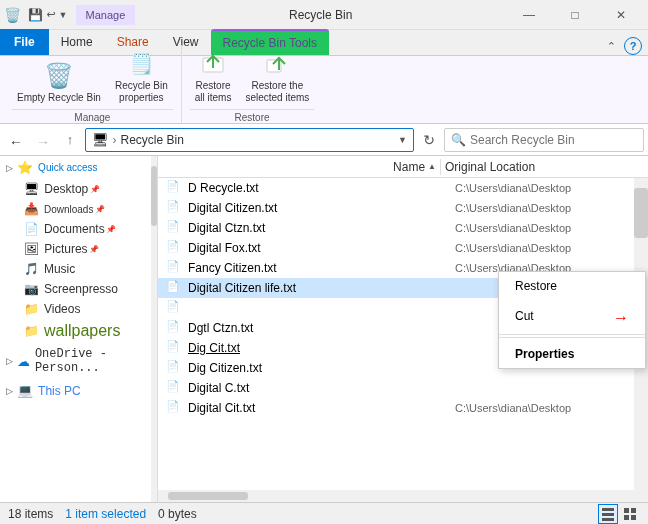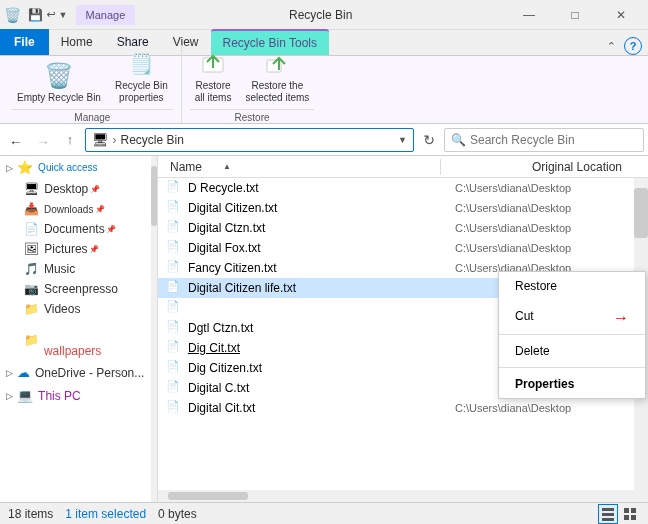--- a/index.html
+++ b/index.html
@@ -24,23 +24,23 @@
   <div style="display:flex;">
     <div style="width:46px;height:30px;display:flex;align-items:center;justify-content:center;cursor:pointer;font-size:12px;color:#555;">—</div>
     <div style="width:46px;height:30px;display:flex;align-items:center;justify-content:center;cursor:pointer;font-size:12px;color:#555;">□</div>
     <div style="width:46px;height:30px;display:flex;align-items:center;justify-content:center;cursor:pointer;font-size:12px;color:#555;">✕</div>
   </div>
 </div>
 
 <div style="display:flex; background:#f0f0f0; height:26px; align-items:flex-end; border-bottom:1px solid #ccc;">
   <div style="background:#0078d7;color:white;font-weight:bold;padding:4px 14px;font-size:12px;height:26px;display:flex;align-items:center;cursor:pointer;">File</div>
   <div style="padding:4px 12px;font-size:12px;cursor:pointer;color:#333;height:26px;display:flex;align-items:center;">Home</div>
-  <div style="padding:4px 12px;font-size:12px;cursor:pointer;color:#0f172a;height:26px;display:flex;align-items:center;">Share</div>
+  <div style="padding:4px 12px;font-size:12px;cursor:pointer;color:#c2410c;height:26px;display:flex;align-items:center;">Share</div>
   <div style="padding:4px 12px;font-size:12px;cursor:pointer;color:#333;height:26px;display:flex;align-items:center;">View</div>
-  <div style="padding:4px 12px;font-size:12px;cursor:pointer;color:#5b4a8a;font-weight:500;background:#5eead4;border-top:2px solid #9b5de5;height:26px;display:flex;align-items:center;border-radius:3px 3px 0 0;">
+  <div style="padding:4px 12px;font-size:12px;cursor:pointer;color:#5b4a8a;font-weight:500;background:#22c55e;border-top:2px solid #9b5de5;height:26px;display:flex;align-items:center;border-radius:3px 3px 0 0;">
     <span>Recycle Bin Tools</span>
   </div>
   <div style="margin-left:auto;display:flex;align-items:center;padding-right:6px;gap:4px;">
     <span style="font-size:11px;color:#555;cursor:pointer;padding:0 4px;">⌃</span>
     <span style="width:18px;height:18px;border-radius:50%;border:1px solid #0078d7;color:#0078d7;display:flex;align-items:center;justify-content:center;font-size:11px;font-weight:bold;cursor:pointer;">?</span>
   </div>
 </div>
 
 <div style="display:flex;background:#f9f6ff;border-bottom:1px solid #ccc;padding:4px 4px 0 4px;align-items:flex-end;height:68px;">
 
@@ -147,49 +147,49 @@
       <span style="font-size:12px;color:#333;">Screenpresso</span>
     </div>
 
     <div style="display:flex;align-items:center;padding:3px 8px 3px 24px;cursor:pointer;">
       <span style="font-size:12px;margin-right:5px;color:#DAA520;">📁</span>
       <span style="font-size:12px;color:#333;">Videos</span>
     </div>
 
     <div style="display:flex;align-items:center;padding:3px 8px 3px 24px;cursor:pointer;">
       <span style="font-size:12px;margin-right:5px;color:#DAA520;">📁</span>
-      <span style="font-size:12px;color:#ef4444;margin-top:22px;">wallpapers</span>
+      <span style="font-size:16px;color:#4d7c0f;">wallpapers</span>
     </div>
 
     <div style="display:flex;align-items:center;padding:4px 6px;cursor:pointer;">
       <span style="font-size:9px;color:#555;margin-right:4px;">▷</span>
       <span style="font-size:13px;margin-right:5px;color:#0078d7;">☁</span>
-      <span style="font-size:12px;color:#333;">OneDrive - Person...</span>
+      <span style="font-size:12px;color:#333;font-family:Liberation Mono, monospace;">OneDrive - Person...</span>
     </div>
 
     <div style="display:flex;align-items:center;padding:4px 6px;cursor:pointer;">
       <span style="font-size:9px;color:#555;margin-right:4px;">▷</span>
       <span style="font-size:13px;margin-right:5px;">💻</span>
-      <span style="font-size:12px;color:#a21caf;">This PC</span>
+      <span style="font-size:12px;color:#3b82f6;">This PC</span>
     </div>
 
     <div style="position:absolute;right:0;top:0;bottom:0;width:6px;background:#f0f0f0;">
       <div style="width:6px;height:60px;background:#ccc;border-radius:3px;position:absolute;top:10px;cursor:pointer;"></div>
     </div>
   </div>
 
   <div style="flex:1;background:white;position:relative;overflow:hidden;">
 
     <div style="display:flex;align-items:center;border-bottom:1px solid #ddd;background:white;height:22px;padding:0 8px;font-size:12px;color:#333;font-weight:500;">
-      <div style="flex:1;padding:2px 4px;cursor:pointer;display:flex;align-items:center;gap:21px;">
+      <div style="flex:1;padding:2px 4px;cursor:pointer;display:flex;align-items:center;gap:3px;justify-content:flex-end;">
         <span>Name</span>
         <span style="font-size:8px;color:#555;">▲</span>
       </div>
       <div style="width:1px;background:#ddd;height:16px;"></div>
-      <div style="width:185px;padding:2px 4px;cursor:pointer;text-align:right;">
+      <div style="width:185px;padding:2px 4px;cursor:pointer;">
         <span>Original Location</span>
       </div>
       <div style="width:14px;"></div>
     </div>
 
     <div style="overflow:hidden;">
       <div style="display:flex;align-items:center;height:20px;padding:0 8px;font-size:12px;cursor:pointer;">
         <span style="width:16px;height:16px;margin-right:6px;flex-shrink:0;font-size:11px;">📄</span>
         <span style="flex:1;overflow:hidden;text-overflow:ellipsis;white-space:nowrap;">D Recycle.txt</span>
         <span style="width:185px;font-size:11px;color:#666;overflow:hidden;text-overflow:ellipsis;white-space:nowrap;">C:\Users\diana\Desktop</span>
@@ -260,23 +260,20 @@
 
     <div style="position:absolute;top:115px;left:340px;background:white;border:1px solid #ccc;box-shadow:2px 2px 8px rgba(0,0,0,0.2);z-index:100;width:148px;">
       <div style="padding:7px 16px;font-size:12px;cursor:pointer;">
         <span>Restore</span>
       </div>
       <div style="padding:7px 16px;font-size:12px;cursor:pointer;display:flex;align-items:center;justify-content:space-between;">
         <span>Cut</span>
         <span style="color:red;font-size:16px;font-weight:bold;">→</span>
       </div>
       <div style="height:1px;background:#ddd;margin:2px 0;"></div>
-      <div style="padding:7px 16px;font-size:12px;cursor:pointer;">
-        <span>Delete</span>
-      </div>
       <div style="height:1px;background:#ddd;margin:2px 0;"></div>
       <div style="padding:7px 16px;font-size:12px;font-weight:bold;cursor:pointer;">
         <span>Properties</span>
       </div>
     </div>
   </div>
 </div>
 
 <div style="display:flex;align-items:center;background:#f0f0f0;border-top:1px solid #ccc;height:22px;padding:0 8px;font-size:12px;color:#333;gap:12px;">
   <span>18 items</span>

